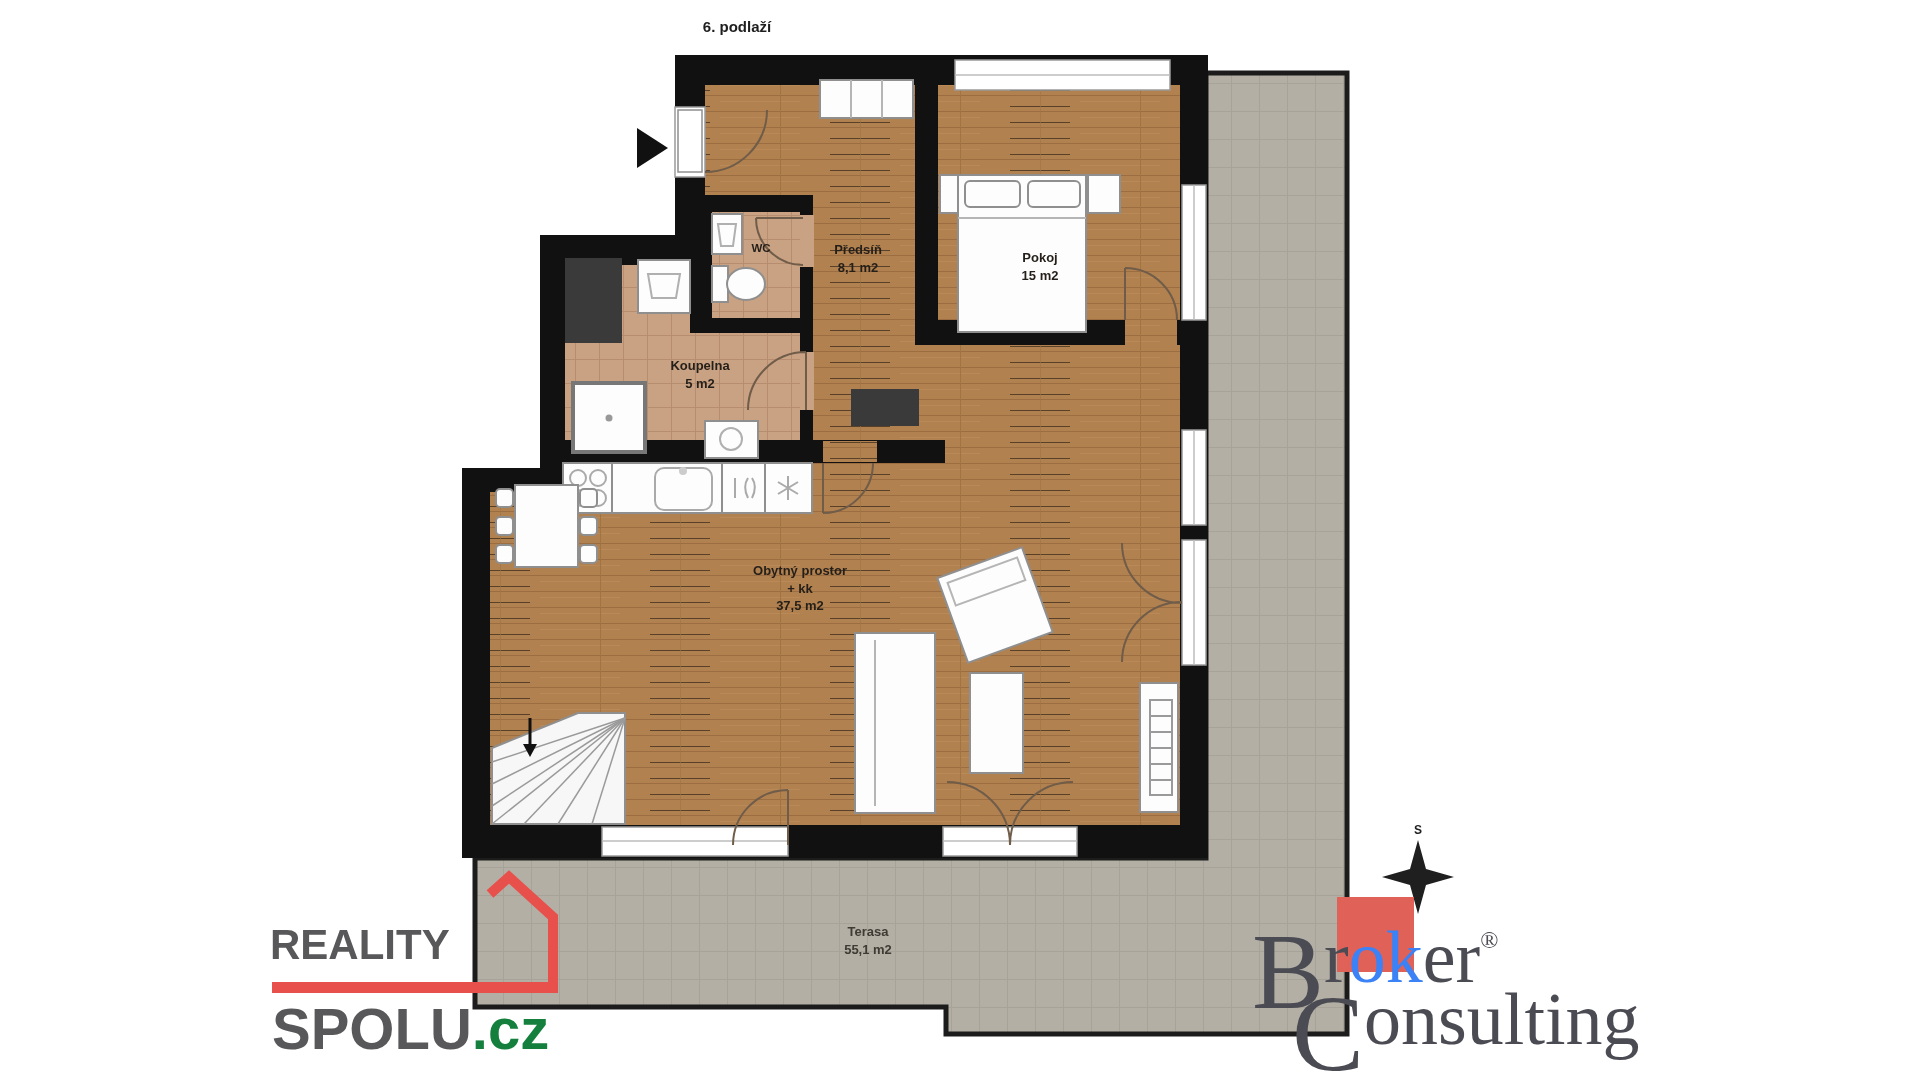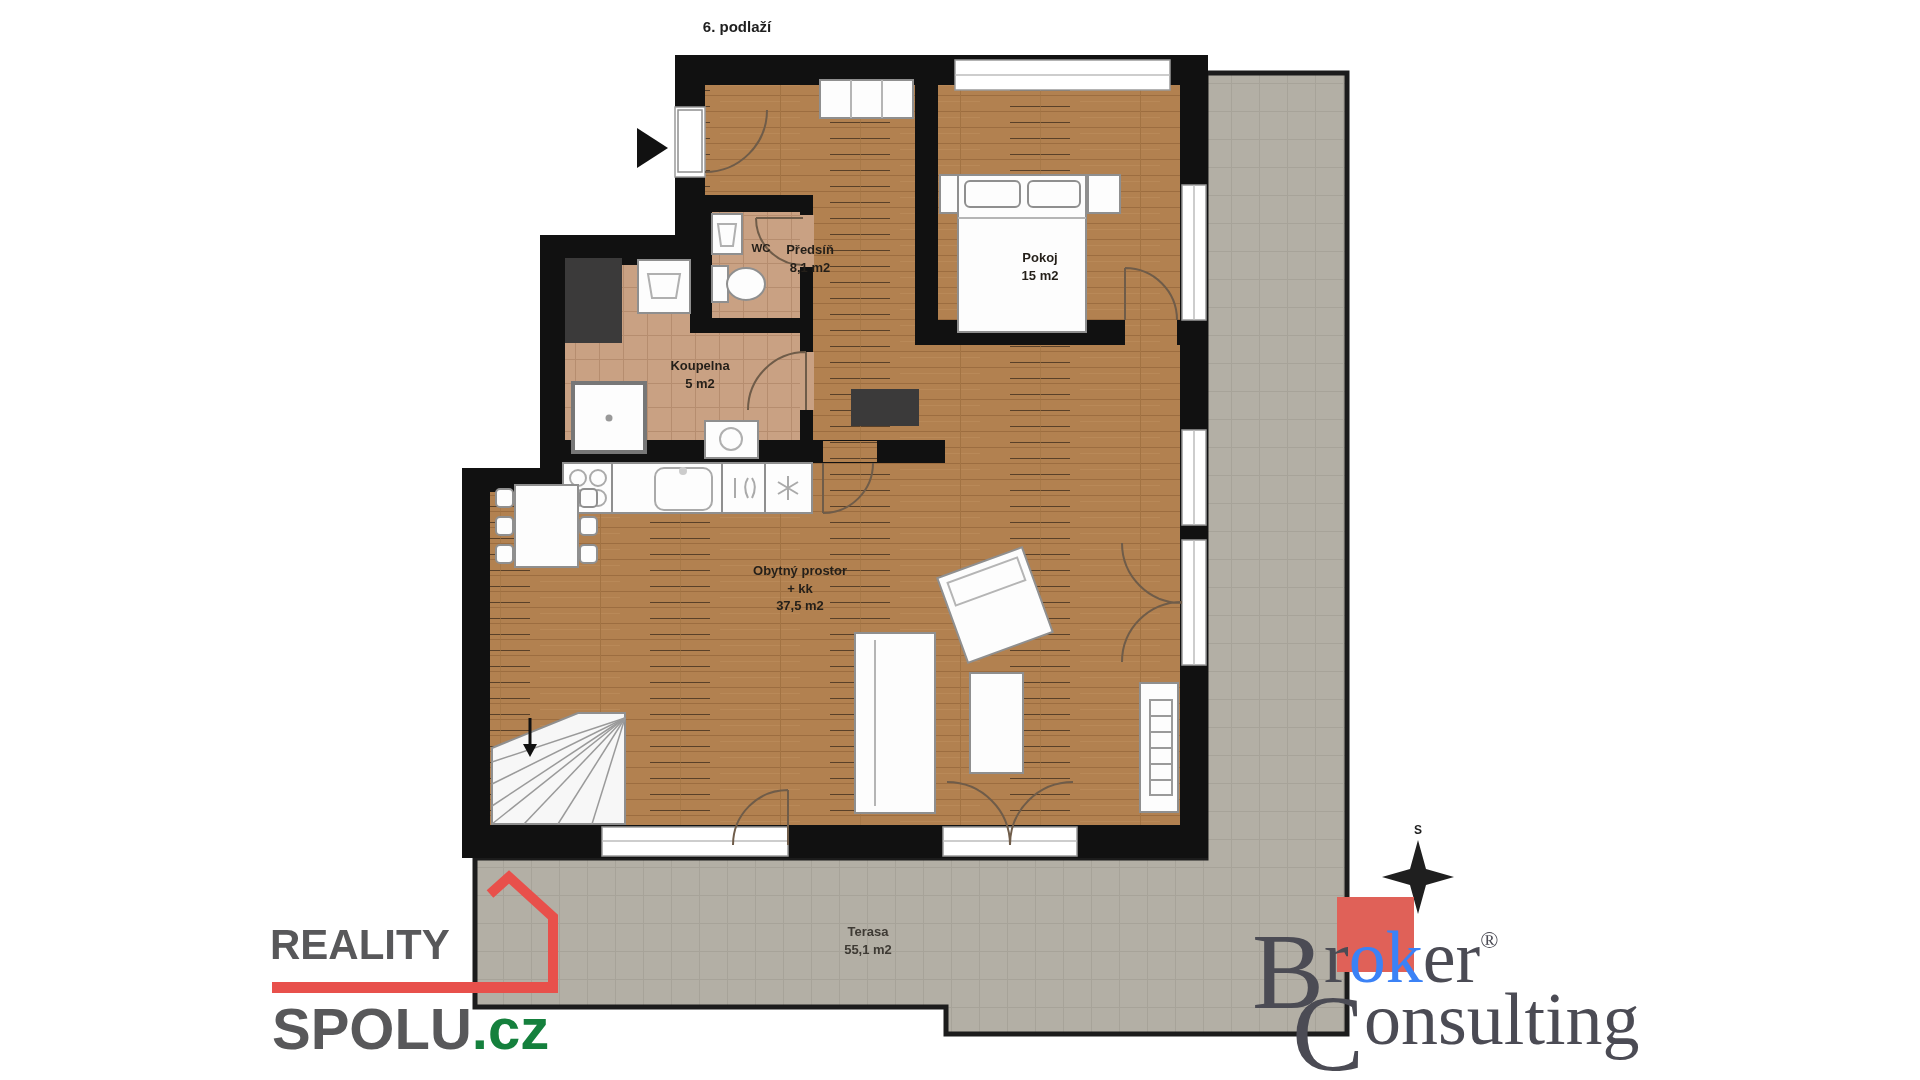--- a/index.html
+++ b/index.html
@@ -191,21 +191,21 @@
 
     <path d="M 1418,840 L 1426,869 L 1454,877 L 1426,885 L 1418,914 L 1410,885 L 1382,877 L 1410,869 Z" fill="#1f1f1f"></path>
 
     <path d="M 490,894 L 509,877 L 553,917 L 553,988 L 272,988" fill="none" stroke="#e8504b" stroke-width="10"></path>
   </svg>
 
   <div id="title-label" class="room-label" style="left:737px;top:27px;">6. podlaží</div>
 
   <div id="wc-label" class="room-label" style="left:761px;top:249px;text-align:right;">WC</div>
 
-  <div class="room-label" style="left:810px;top:259px;">
+  <div class="room-label" style="left:858px;top:259px;">
     <div>Předsíň</div>
     <div class="sub">8,1 m2</div>
   </div>
 
   <div class="room-label" style="left:1040px;top:267px;">
     <div>Pokoj</div>
     <div class="sub">15 m2</div>
   </div>
 
   <div class="room-label" style="left:700px;top:375px;">

